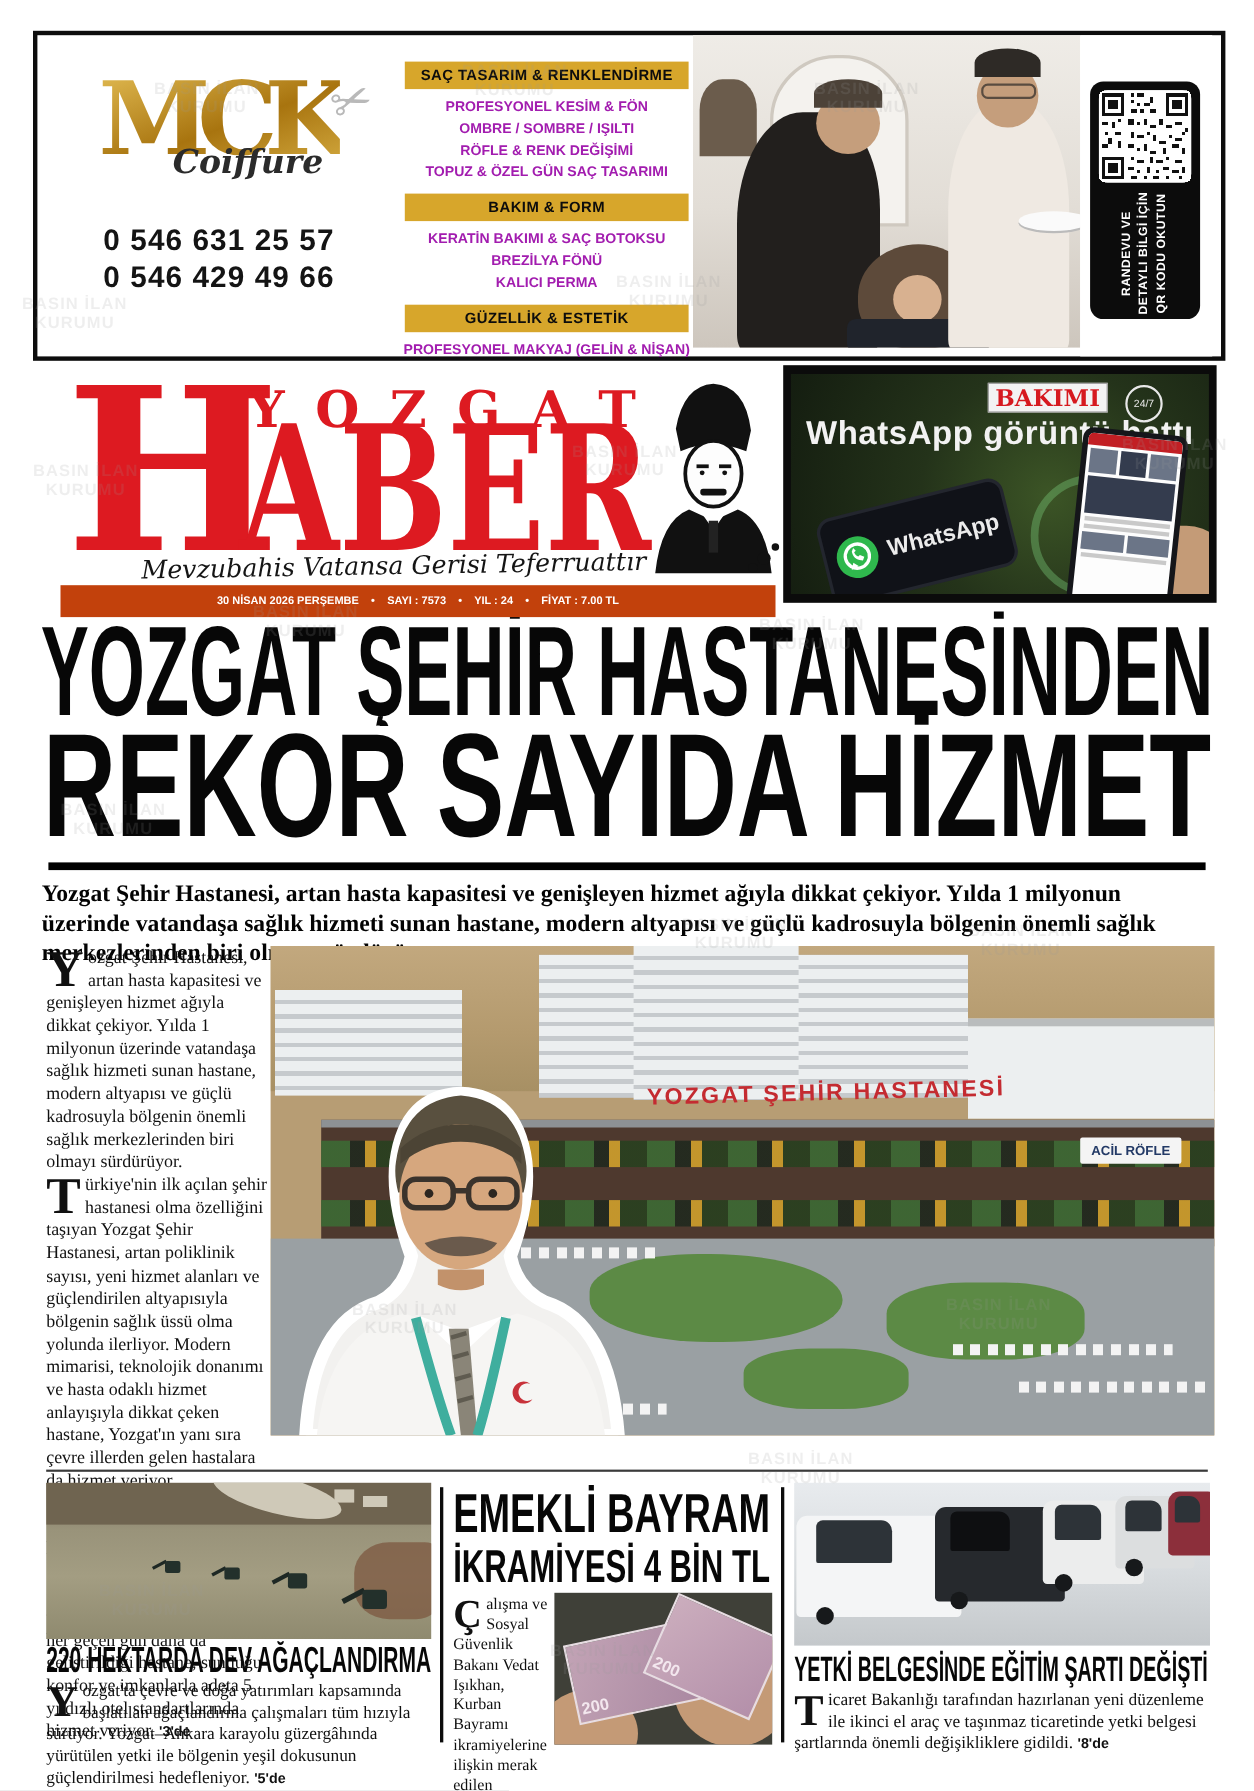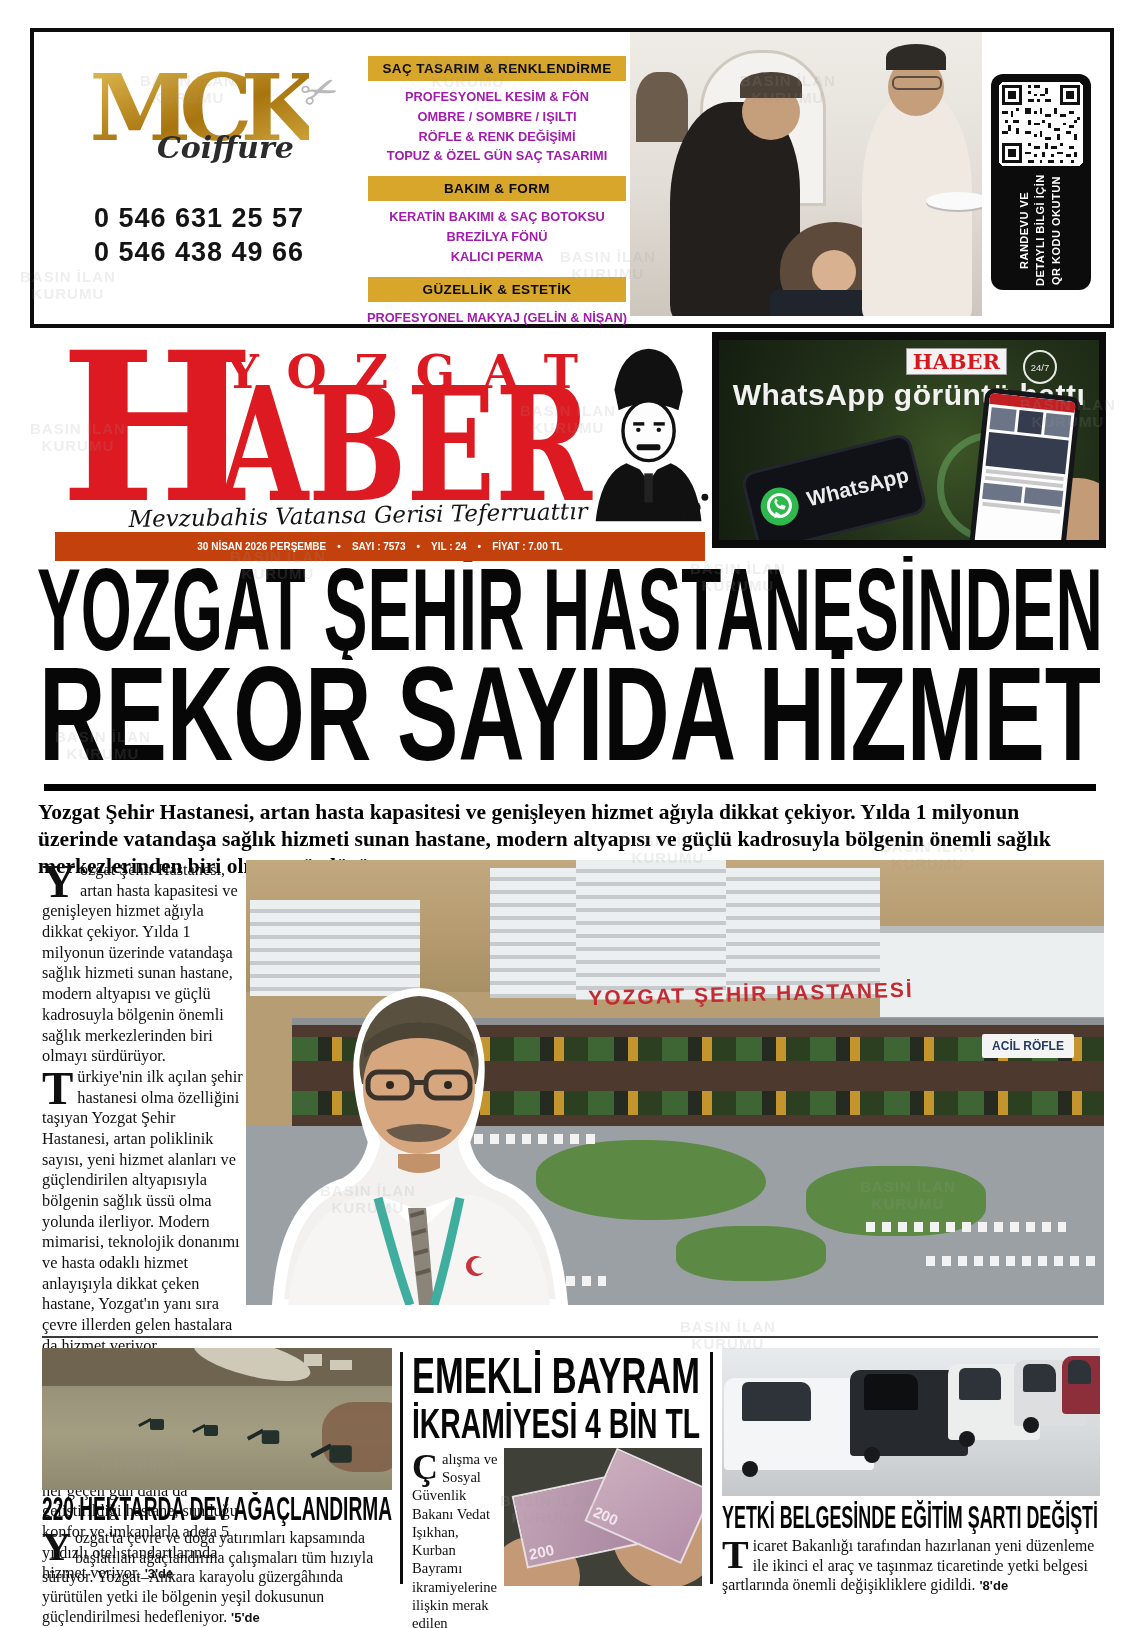--- a/index.html
+++ b/index.html
@@ -161,21 +161,21 @@
 
   <div class="abs topad">
     <div class="ad-left">
       <div class="mck">
         <span class="mck-letters">MCK</span>
         <span class="mck-scissors">✂</span>
         <span class="mck-word">Coiffure</span>
       </div>
       <div class="phones">
         <div>0 546 631 25 57</div>
-        <div>0 546 438 49 66</div>
+        <div>0 546 429 49 66</div>
       </div>
     </div>
 
     <div class="ad-services">
       <div class="svc-head">SAÇ TASARIM &amp; RENKLENDİRME</div>
       <div class="svc-item">PROFESYONEL KESİM &amp; FÖN</div>
       <div class="svc-item">OMBRE / SOMBRE / IŞILTI</div>
       <div class="svc-item">RÖFLE &amp; RENK DEĞİŞİMİ</div>
       <div class="svc-item">TOPUZ &amp; ÖZEL GÜN SAÇ TASARIMI</div>
       <div class="svc-head">BAKIM &amp; FORM</div>
@@ -309,21 +309,21 @@
         <circle cx="144" cy="184" r="4" fill="#111"></circle>
         <circle cx="120" cy="206" r="5" fill="#111"></circle>
     </svg>
     <div class="slogan">Mevzubahis Vatansa Gerisi Teferruattır</div>
     <div class="datebar">30 NİSAN 2026 PERŞEMBE    •    SAYI : 7573    •    YIL : 24    •    FİYAT : 7.00 TL</div>
   </div>
 
   <div class="abs wa">
     <div class="wa-inner">
       <div class="wa-bigmark"></div>
-      <span class="wa-logo">HABER</span>
+      <span class="wa-logo">BAKIMI</span>
       <div class="wa-badge">24/7</div>
       <div class="wa-title">WhatsApp görüntü hattı</div>
       <div class="wa-phone-l">
         <svg width="40" height="40" viewBox="0 0 40 40">
           <circle cx="20" cy="20" r="19" fill="#2fb84d"></circle>
           <circle cx="20" cy="19" r="11" fill="none" stroke="#ffffff" stroke-width="3"></circle>
           <path d="M12 30 L15 24 L19 28 Z" fill="#ffffff"></path>
           <path d="M16 14 c0 7 4 9 8 10 l2-3 -3.5-2.5 -1.8 1 c-1.8-1.2-2.6-2.8-2.7-4.6 l1.8-1 -1.8-3 z" fill="#ffffff"></path>
         </svg>
         <span class="lbl">WhatsApp</span>

